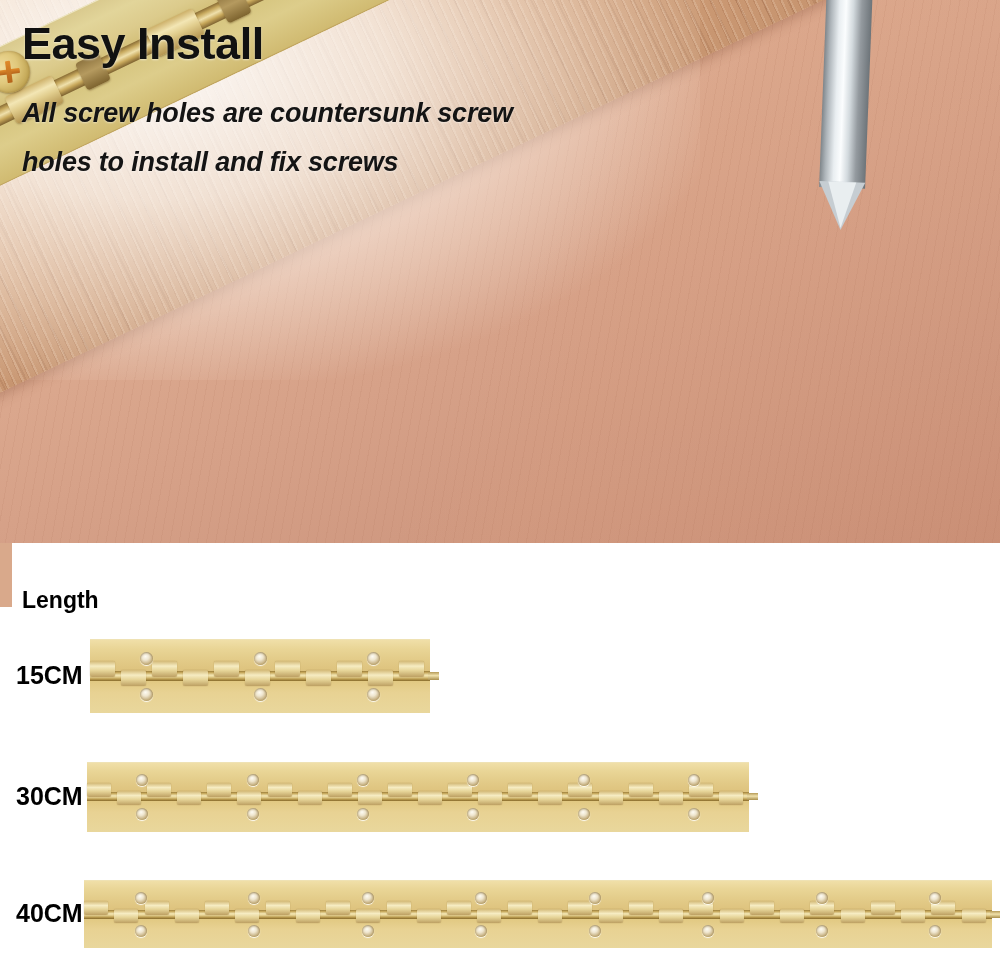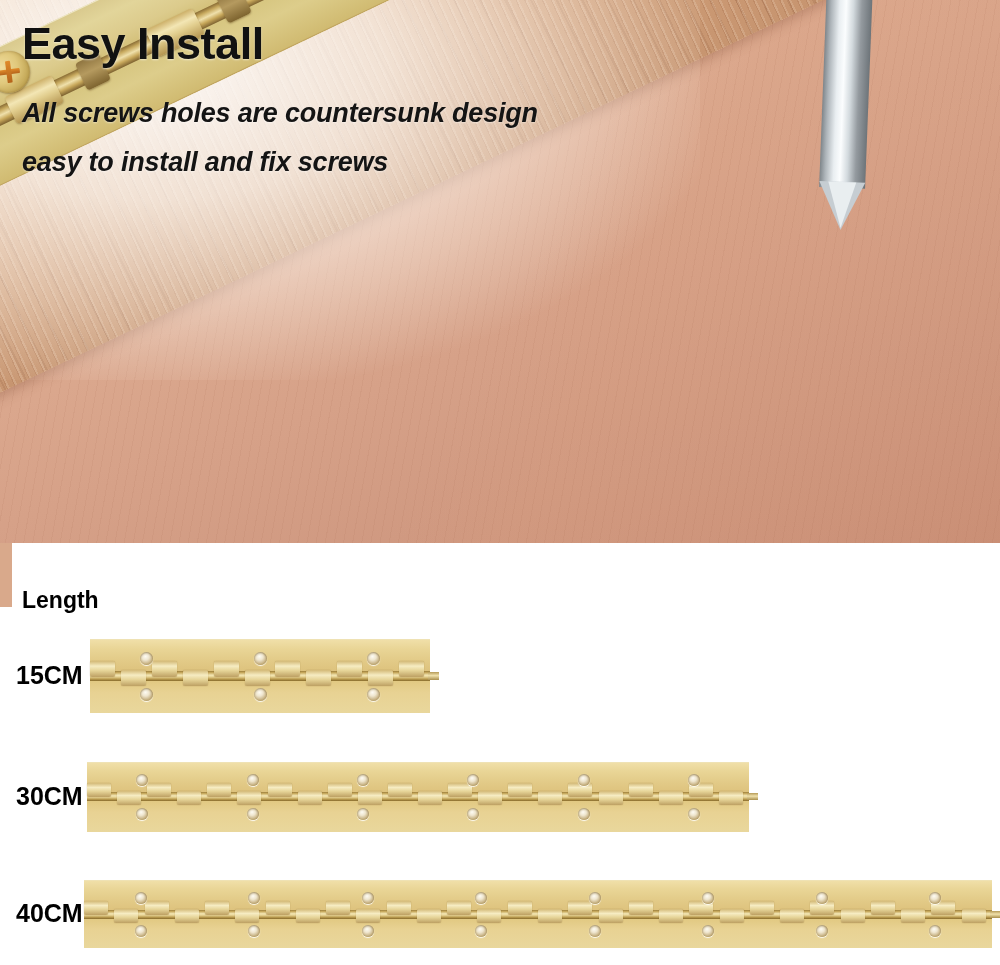--- a/index.html
+++ b/index.html
@@ -171,22 +171,22 @@
         </div>
     </div>
 
     <div class="driver">
       <div class="driver-shaft"></div>
       <div class="driver-tip"></div>
       <div class="driver-tip2"></div>
     </div>
 
     <div class="headline">Easy Install</div>
-    <div class="subline l1">All screws holes are countersunk design</div>
-    <div class="subline l2">easy to install and fix screws</div>
+    <div class="subline l1">All screw holes are countersunk screw</div>
+    <div class="subline l2">holes to install and fix screws</div>
   </div>
 
   <div class="chart">
     <div class="chart-title">Length</div>
     <div id="chart-rows">
         <div class="row" style="top: 0px;">
           <div class="row-label" style="top: 118px;">15CM</div>
           <div class="hspec" style="left: 78px; top: 96px; width: 340px; height: 74px;">
             <div class="hleaf top" style="height: 34px;"></div>
             <div class="hleaf bot" style="height: 34px;"></div>

